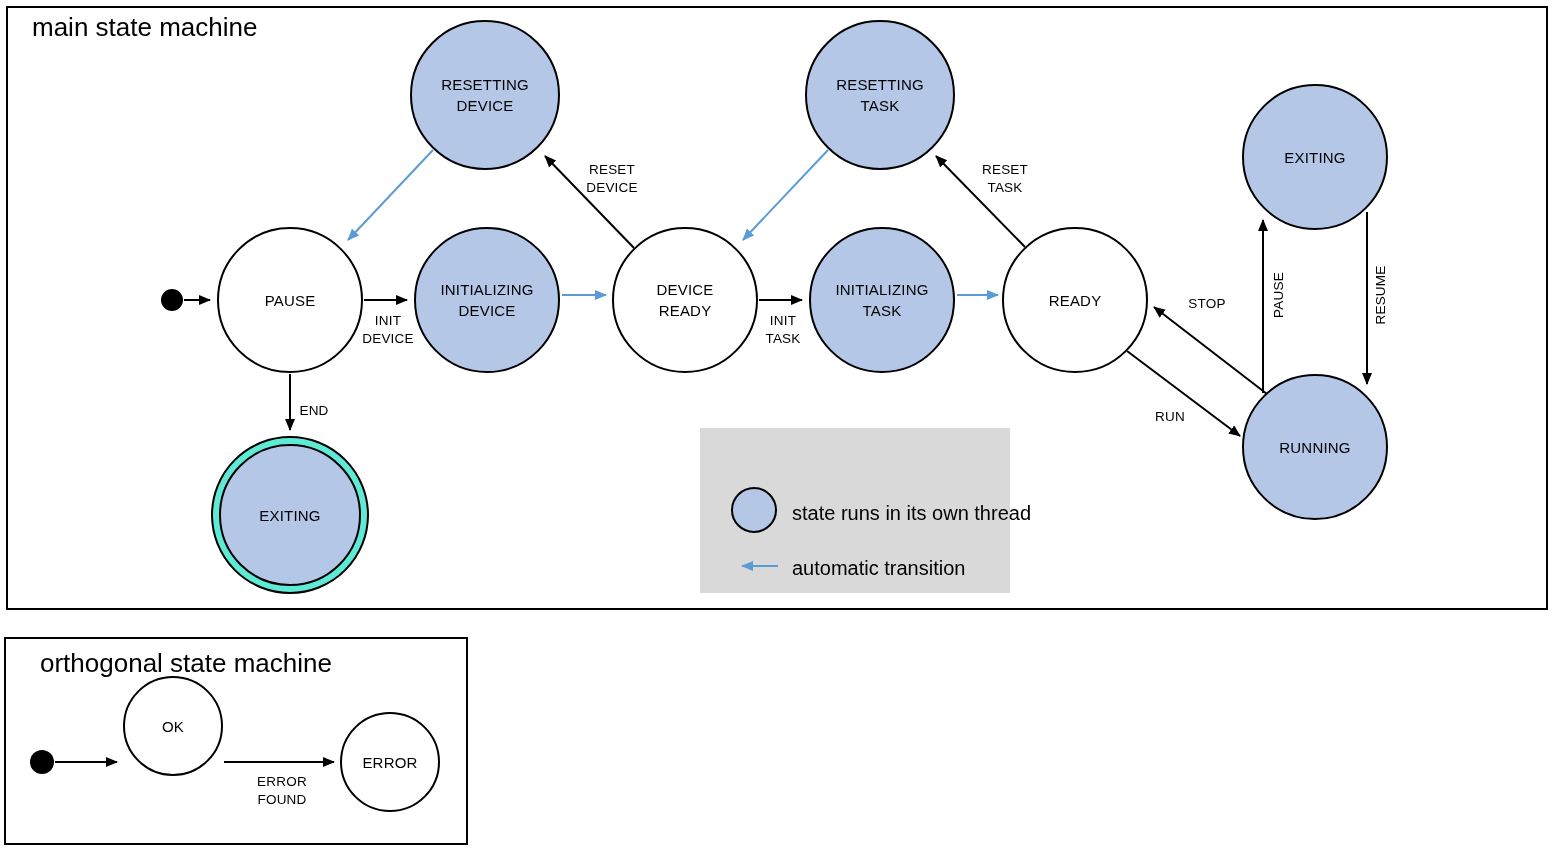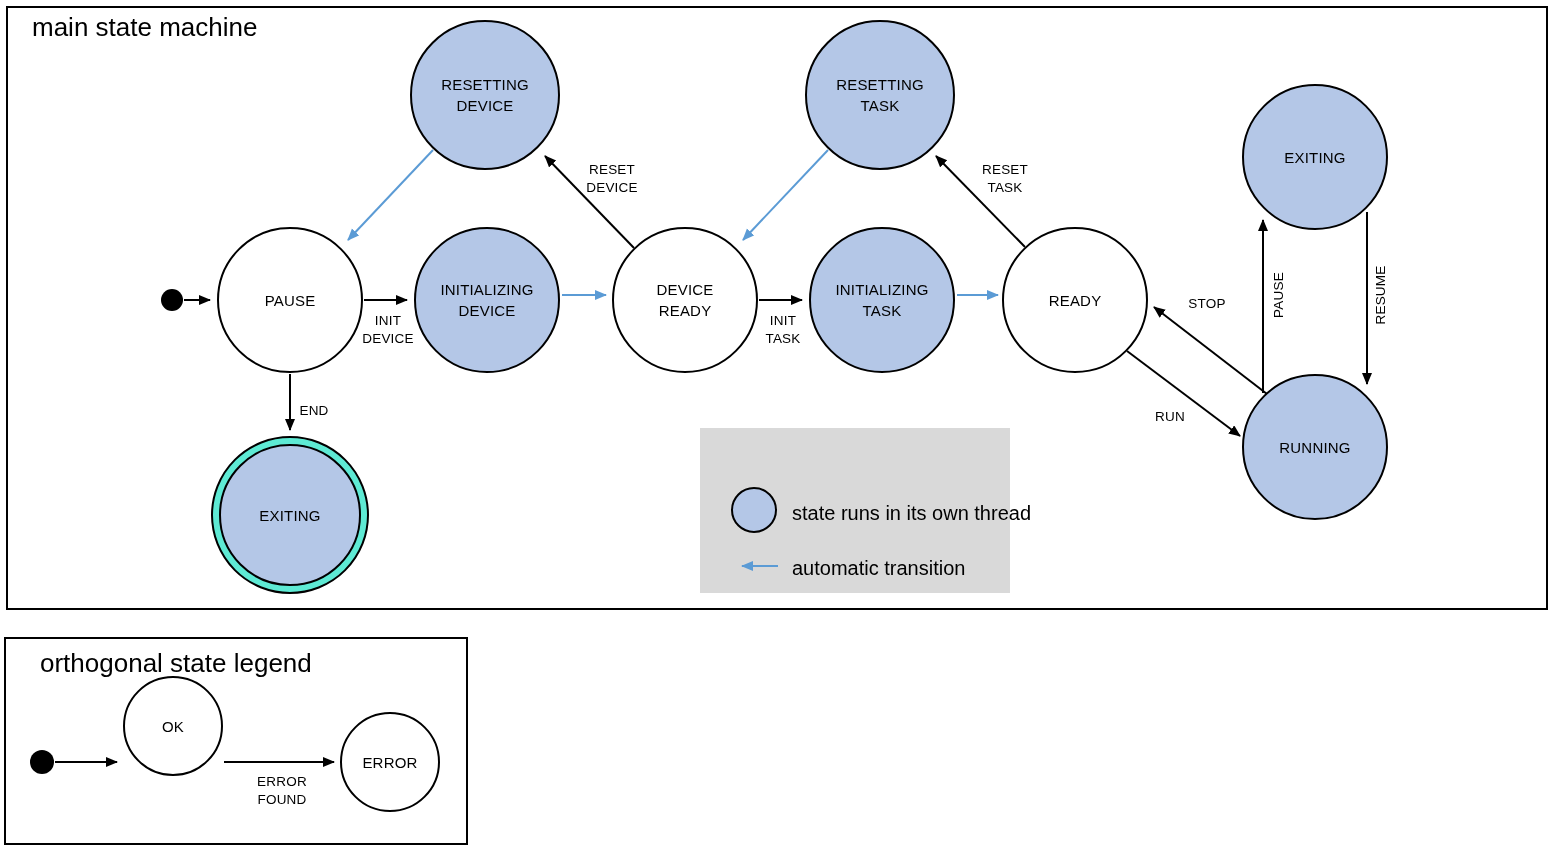--- a/index.html
+++ b/index.html
@@ -67,21 +67,21 @@
   }
   .legend-arrow{position:absolute;left:28px;top:130px;}
 </style>
 </head>
 <body>
 
 <div class="panel" style="left:6px;top:6px;width:1542px;height:604px;"></div>
 <div class="panel-title" style="left:20px;top:12px;">main state machine</div>
 
 <div class="panel" style="left:4px;top:637px;width:464px;height:208px;"></div>
-<div class="panel-title" style="left:28px;top:648px;">orthogonal state legend</div>
+<div class="panel-title" style="left:28px;top:648px;">orthogonal state machine</div>
 
 <svg id="arrow-layer" viewBox="0 0 1555 852">
   <defs>
     <marker id="arr-k" markerUnits="userSpaceOnUse" markerWidth="14" markerHeight="12" refX="11" refY="5" orient="auto">
       <path class="mk-black" d="M0,0 L12,5 L0,10 z" fill="#000000"></path>
     </marker>
     <marker id="arr-b" markerUnits="userSpaceOnUse" markerWidth="14" markerHeight="12" refX="11" refY="5" orient="auto">
       <path class="mk-blue" d="M0,0 L12,5 L0,10 z" fill="#5b9bd5"></path>
     </marker>
   </defs>

